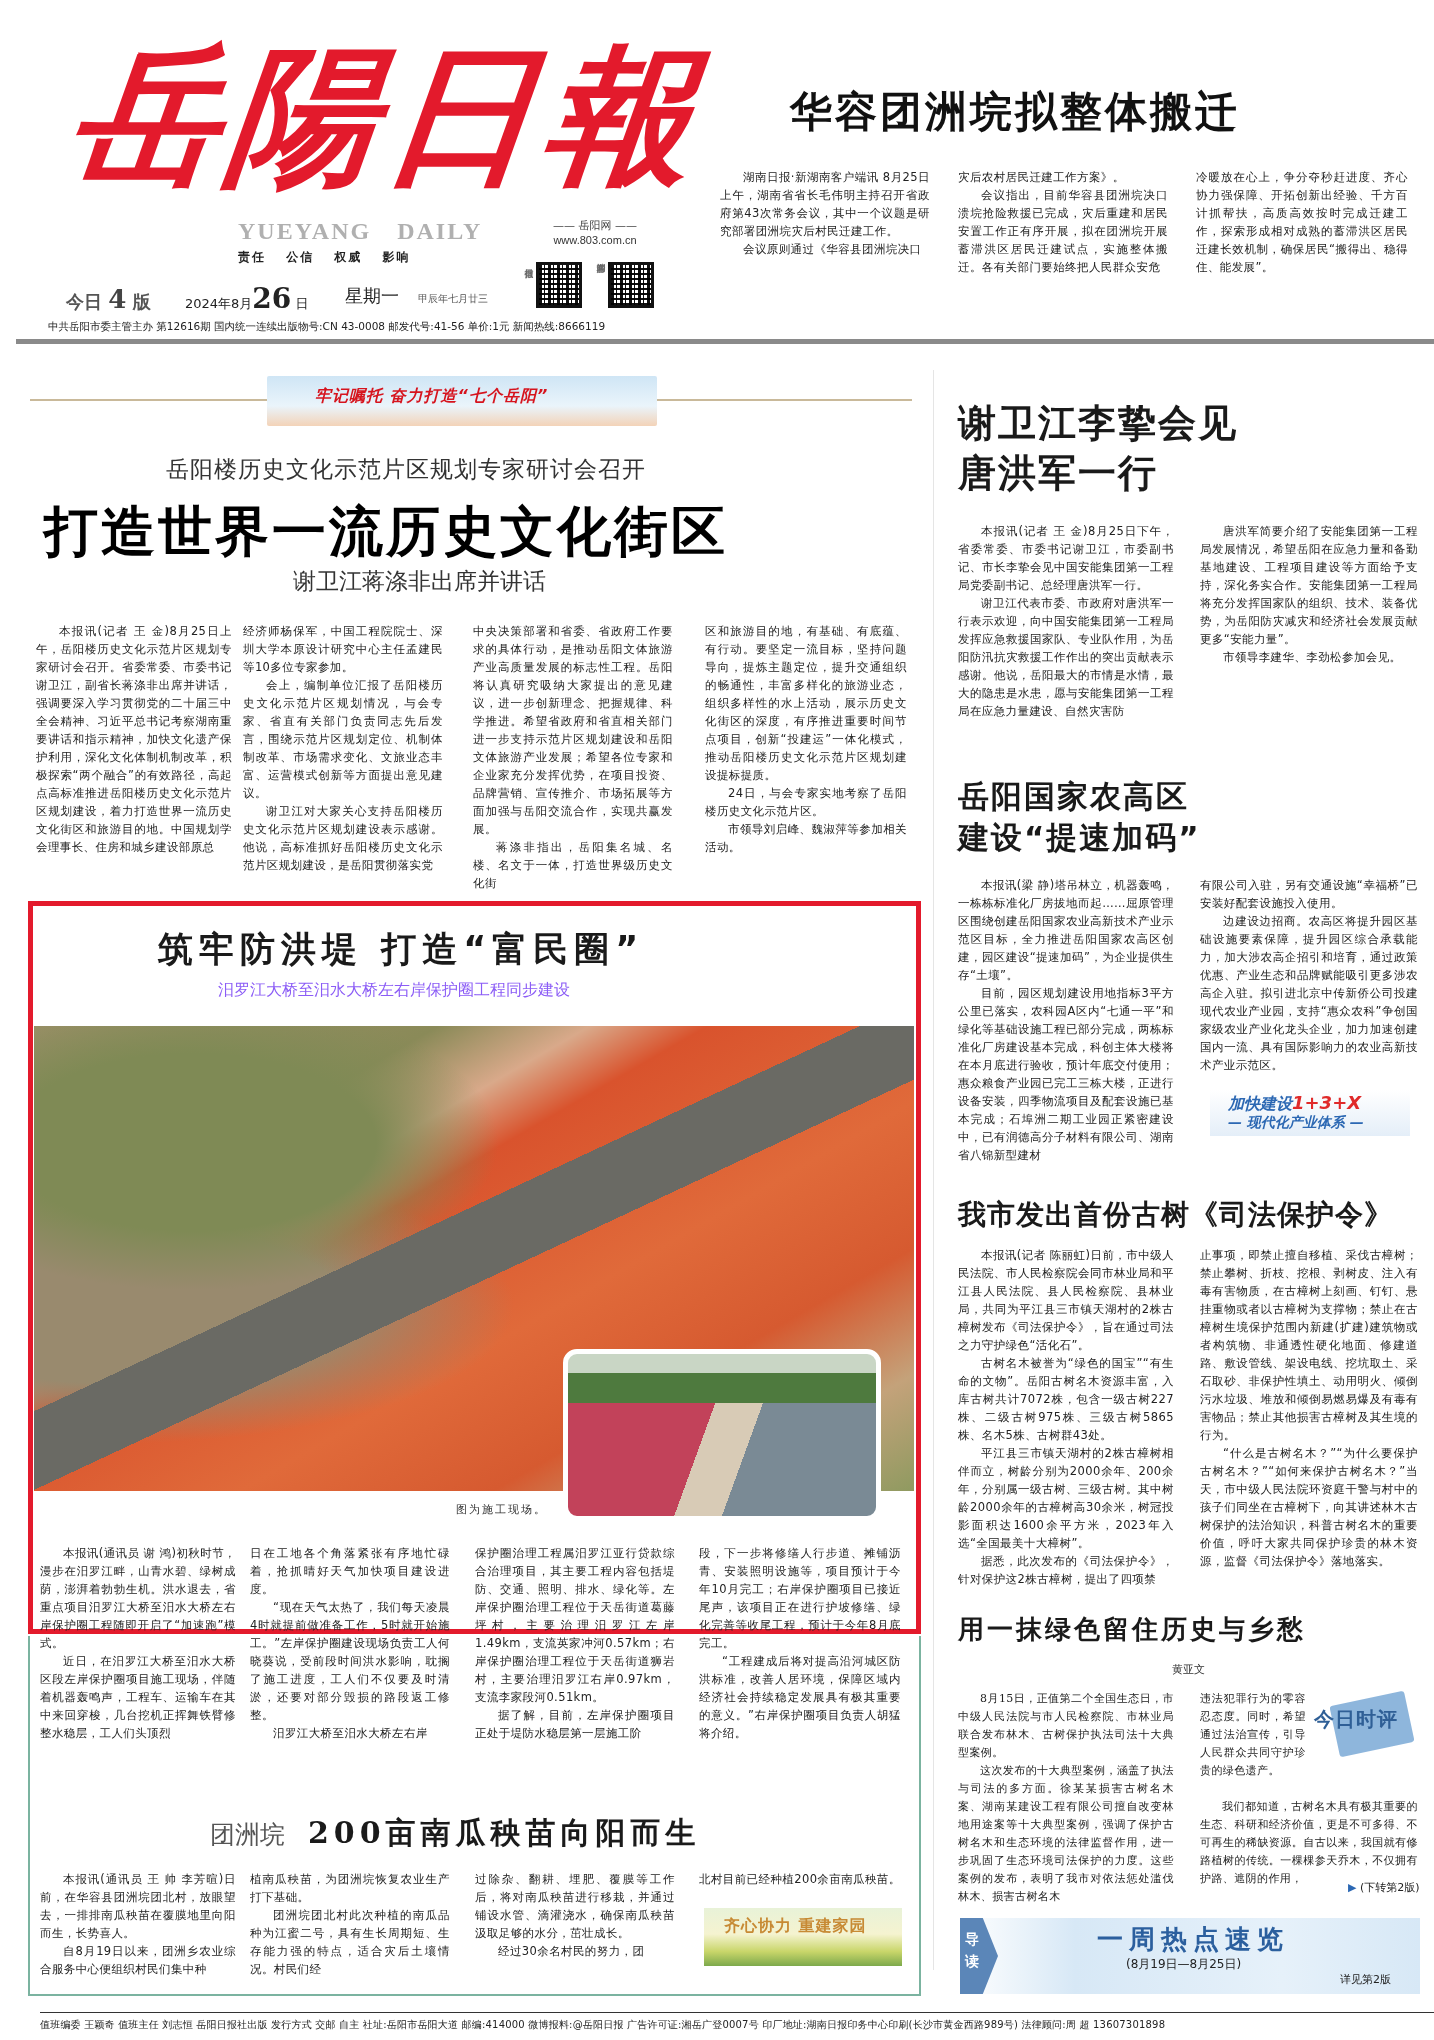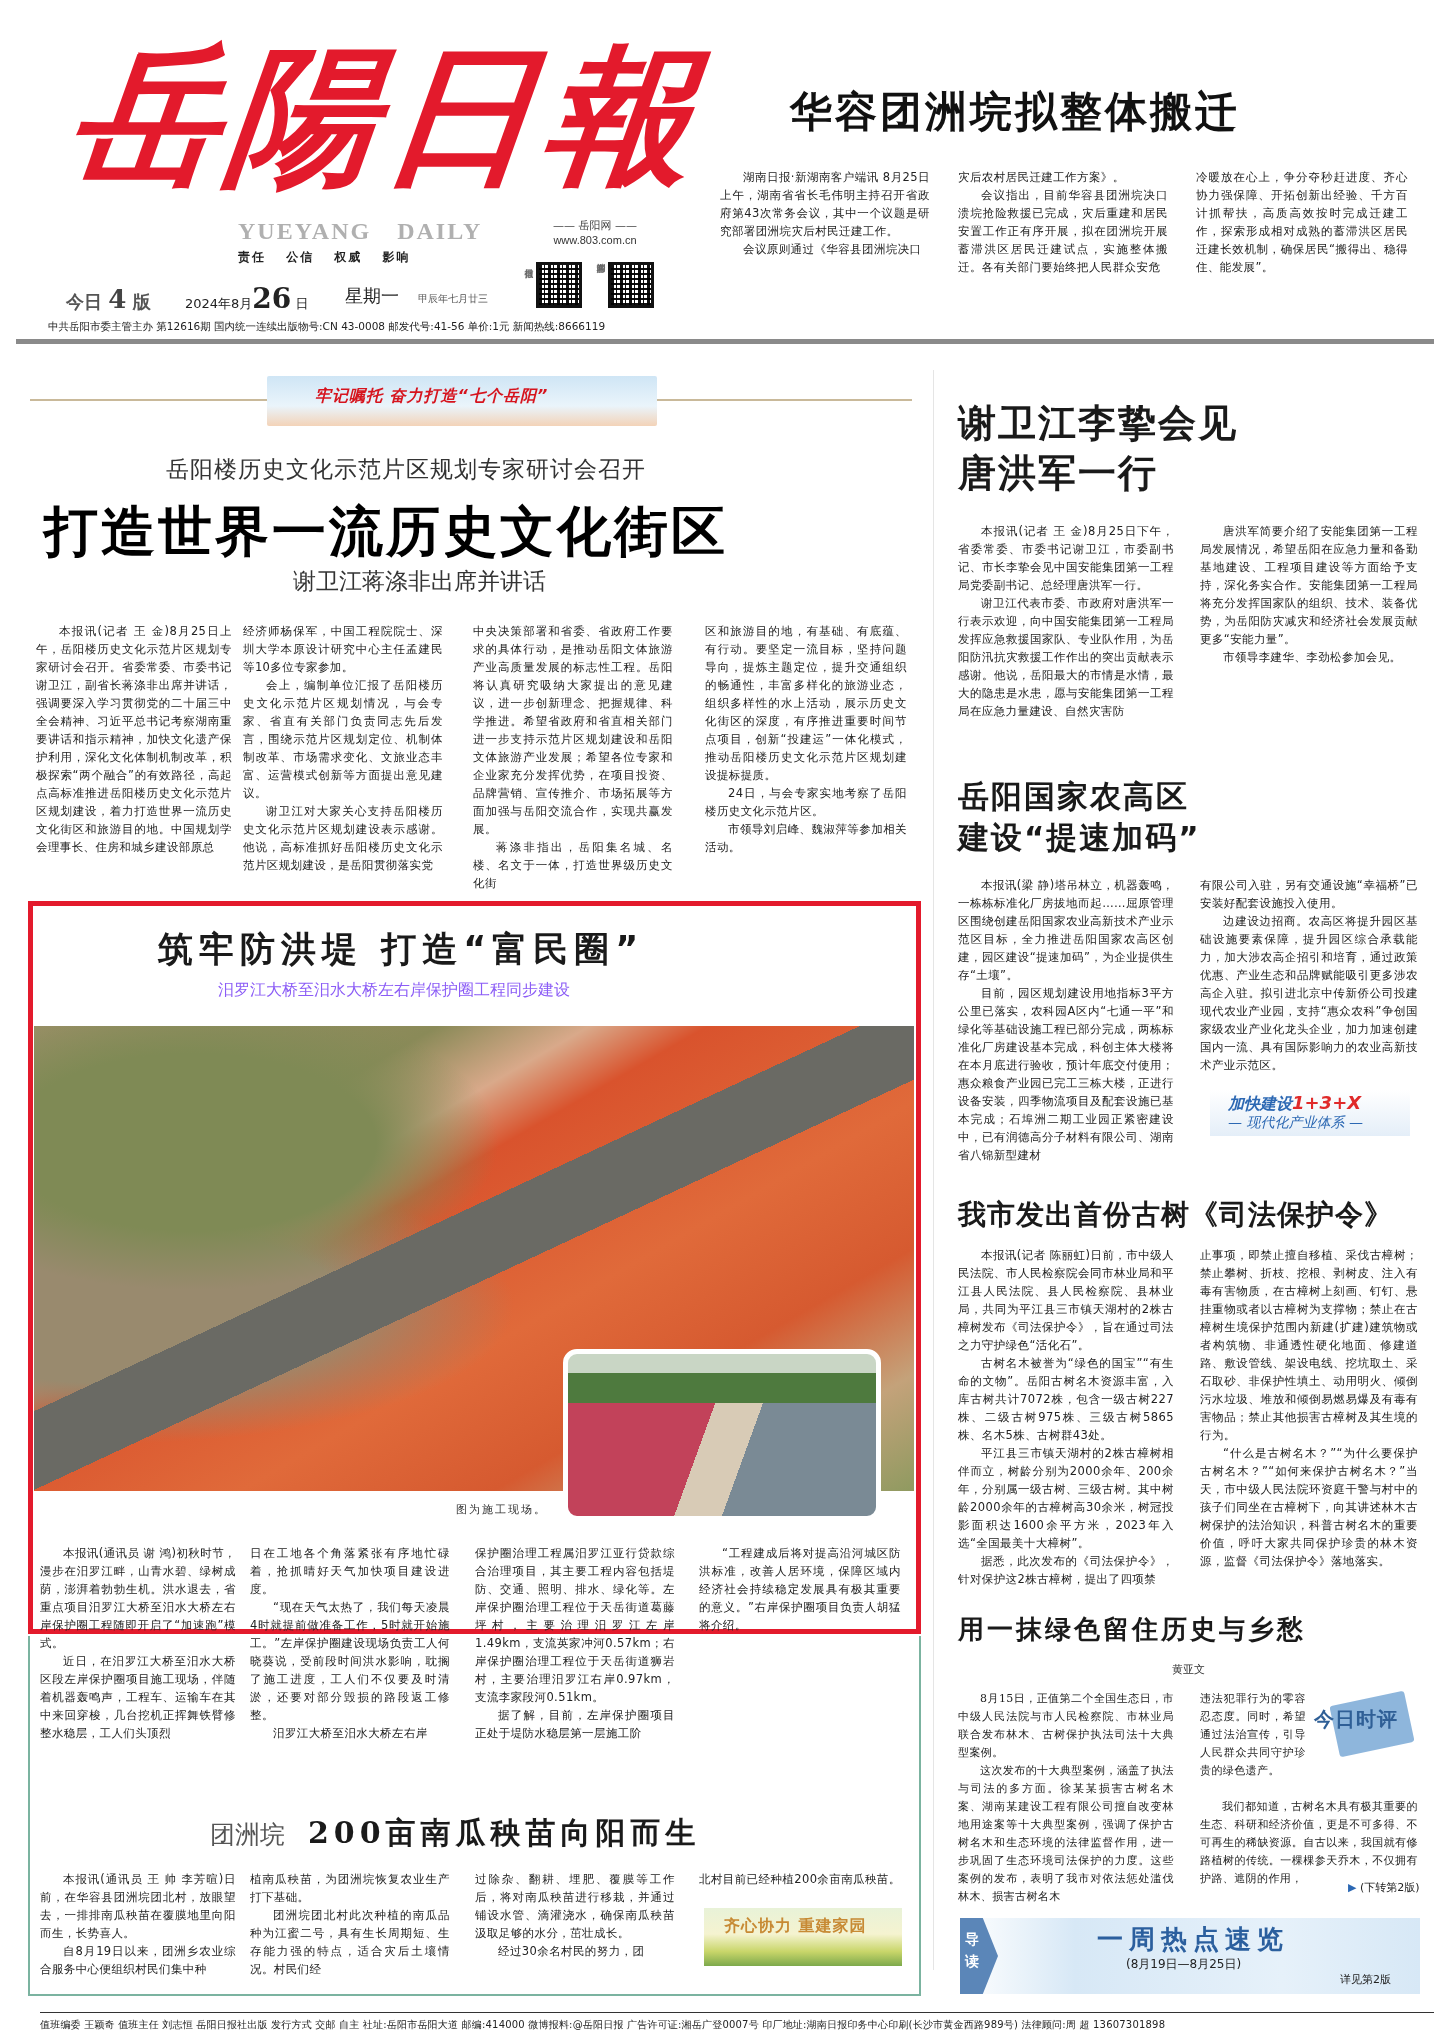--- a/index.html
+++ b/index.html
@@ -50,21 +50,21 @@
   .r-title1 { left: 958px; top: 398px; font-size: 38px; font-weight: bold; line-height: 50px; letter-spacing: 2px; }
   .r-title2 { left: 958px; top: 776px; font-size: 31px; font-weight: bold; line-height: 41px; letter-spacing: 2px; }
   .r-title3 { left: 958px; top: 1196px; font-size: 28px; font-weight: bold; letter-spacing: 1px; white-space: nowrap; }
   .r-title4 { left: 958px; top: 1612px; font-size: 26px; font-weight: bold; font-family: "DejaVu Serif", serif; letter-spacing: 3px; white-space: nowrap; }
   .byline4 { left: 1172px; top: 1662px; font-size: 11px; color: #333; }
   .r-vline { left: 933px; top: 370px; width: 1px; height: 1600px; background: #e5e5e5; }
 
   .promo-blue { left: 1210px; top: 1090px; width: 200px; height: 46px; background: linear-gradient(180deg, #ffffff 0%, #e4eef8 100%); }
   .promo-line1 { left: 1228px; top: 1092px; font-size: 16px; font-weight: bold; font-style: italic; color: #2c68b3; white-space: nowrap; }
   .promo-line1 em { color: #e02a2a; font-size: 18px; }
-  .promo-line2 { left: 1228px; top: 1114px; font-size: 14px; font-weight: normal; font-style: italic; color: #2c68b3; white-space: nowrap; }
+  .promo-line2 { left: 1228px; top: 1114px; font-size: 14px; font-weight: bold; font-style: italic; color: #2c68b3; white-space: nowrap; }
   .jrsp-note { left: 1334px; top: 1698px; width: 76px; height: 52px; background: #7aa9d6; transform: rotate(-12deg); border-radius: 3px; opacity: 0.85; }
   .jrsp-text { left: 1314px; top: 1706px; font-size: 20px; font-weight: bold; color: #2f5f96; letter-spacing: 1px; white-space: nowrap; }
   .cont-note { left: 1348px; top: 1880px; font-size: 11px; color: #222; white-space: nowrap; }
   .cont-arrow { color: #2c68b3; }
 
   .guide { left: 960px; top: 1918px; width: 460px; height: 76px; background: linear-gradient(90deg, #ffffff 0%, #d7e8f6 25%, #e6f1fa 70%, #d7e8f6 100%); }
   .guide-tag { left: 960px; top: 1918px; width: 38px; height: 76px; background: #5b86b8; clip-path: polygon(0 0, 60% 0, 100% 50%, 60% 100%, 0 100%); }
   .guide-tag-text { left: 962px; top: 1928px; font-size: 14px; font-weight: bold; color: #fff; width: 20px; line-height: 22px; text-align: center; }
   .guide-title { left: 1097px; top: 1922px; font-size: 26px; font-weight: bold; color: #2b5f9e; letter-spacing: 6px; white-space: nowrap; }
   .guide-range { left: 1126px; top: 1956px; font-size: 12px; color: #222; white-space: nowrap; }
@@ -183,20 +183,21 @@
 <div class="abs col-text" style="left:250px;top:1544px;width:200px;">
   <p class="noindent">日在工地各个角落紧张有序地忙碌着，抢抓晴好天气加快项目建设进度。</p>
   <p>“现在天气太热了，我们每天凌晨4时就提前做准备工作，5时就开始施工。”左岸保护圈建设现场负责工人何晓葵说，受前段时间洪水影响，耽搁了施工进度，工人们不仅要及时清淤，还要对部分毁损的路段返工修整。</p>
   <p>汨罗江大桥至汨水大桥左右岸</p>
 </div>
 <div class="abs col-text" style="left:475px;top:1544px;width:200px;">
   <p class="noindent">保护圈治理工程属汨罗江亚行贷款综合治理项目，其主要工程内容包括堤防、交通、照明、排水、绿化等。左岸保护圈治理工程位于天岳街道葛藤坪村，主要治理汨罗江左岸1.49km，支流英家冲河0.57km；右岸保护圈治理工程位于天岳街道狮岩村，主要治理汨罗江右岸0.97km，支流李家段河0.51km。</p>
   <p>据了解，目前，左岸保护圈项目正处于堤防水稳层第一层施工阶</p>
 </div>
 <div class="abs col-text" style="left:699px;top:1544px;width:202px;">
+  <p class="noindent">段，下一步将修缮人行步道、摊铺沥青、安装照明设施等，项目预计于今年10月完工；右岸保护圈项目已接近尾声，该项目正在进行护坡修缮、绿化完善等收尾工程，预计于今年8月底完工。</p>
   <p>“工程建成后将对提高沿河城区防洪标准，改善人居环境，保障区域内经济社会持续稳定发展具有极其重要的意义。”右岸保护圈项目负责人胡猛将介绍。</p>
 </div>
 
 <div class="abs bt-box"></div>
 <div class="abs bt-kicker">团洲垸</div>
 <div class="abs bt-title">200亩南瓜秧苗向阳而生</div>
 <div class="abs col-text" style="left:40px;top:1870px;width:196px;">
   <p>本报讯(通讯员 王 帅 李芳暄)日前，在华容县团洲垸团北村，放眼望去，一排排南瓜秧苗在覆膜地里向阳而生，长势喜人。</p>
   <p>自8月19日以来，团洲乡农业综合服务中心便组织村民们集中种</p>
 </div>

